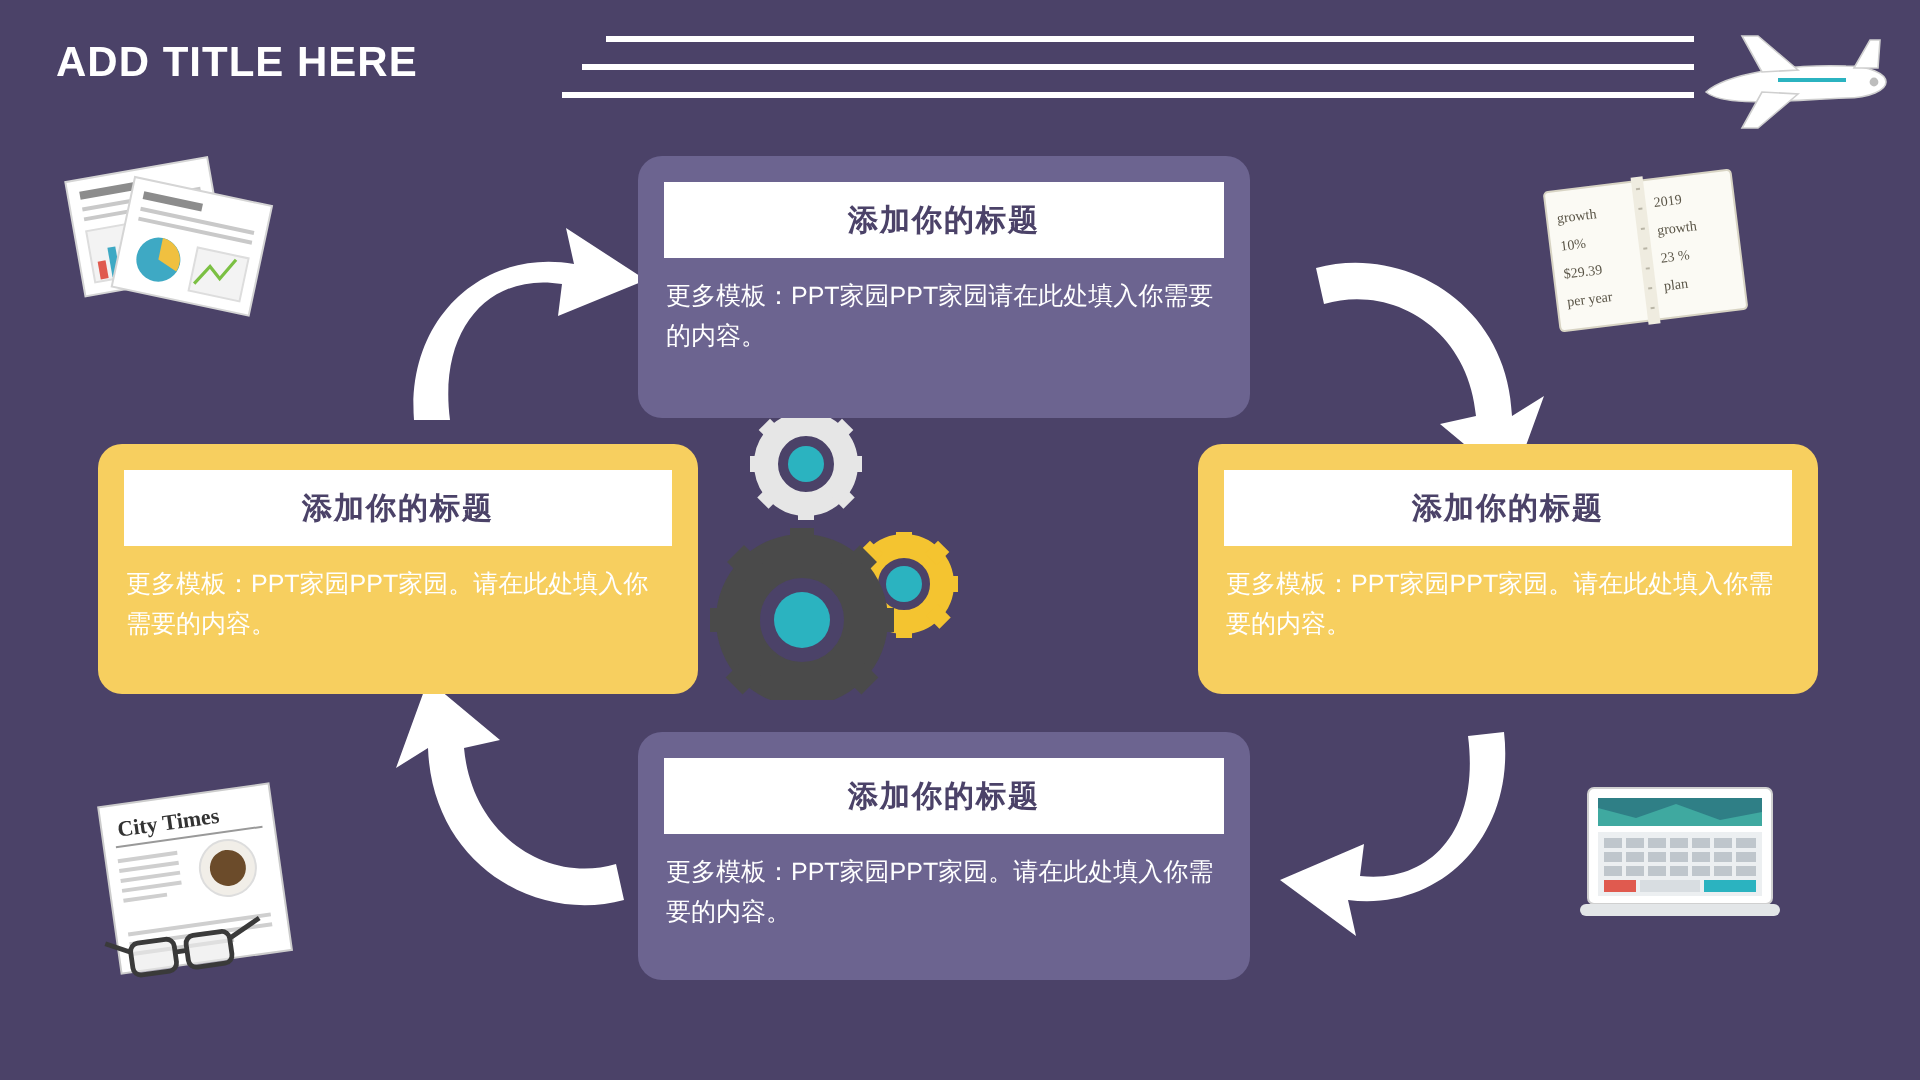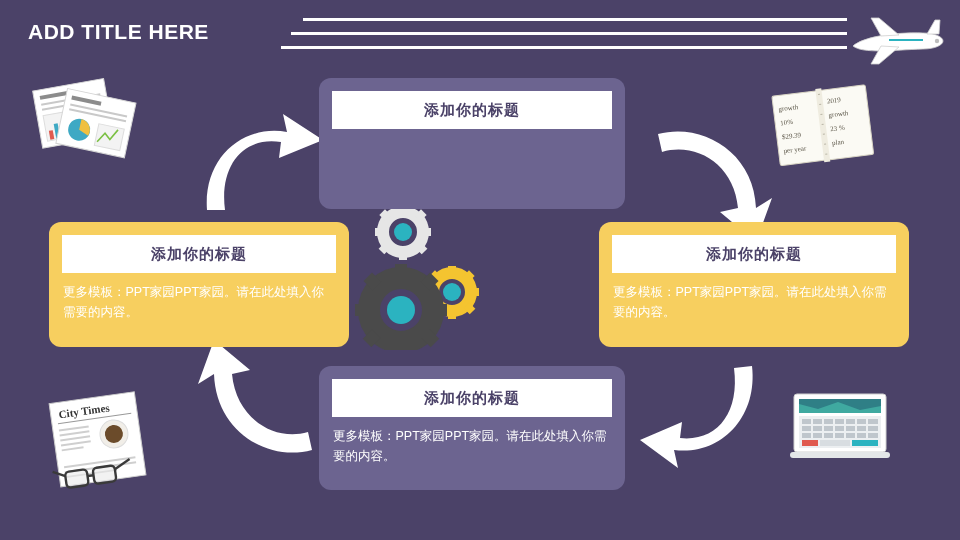--- a/index.html
+++ b/index.html
@@ -192,20 +192,21 @@
         </g>
         <circle cx="46" cy="110" r="14" fill="#2bb3c0"></circle>
       </g>
     </svg>
   </div>
 
   <div class="card purple" id="card-top">
     <div class="hdr">
       <span>添加你的标题</span>
     </div>
+    <div class="body">更多模板：PPT家园PPT家园请在此处填入你需要的内容。</div>
   </div>
 
   <div class="card yellow" id="card-right">
     <div class="hdr">
       <span>添加你的标题</span>
     </div>
     <div class="body">更多模板：PPT家园PPT家园。请在此处填入你需要的内容。</div>
   </div>
 
   <div class="card purple" id="card-bottom">

